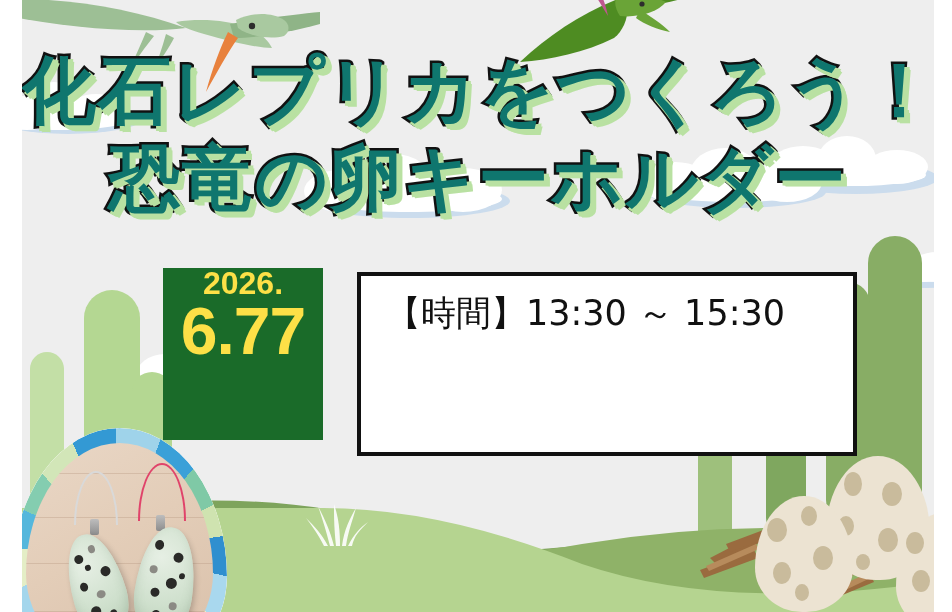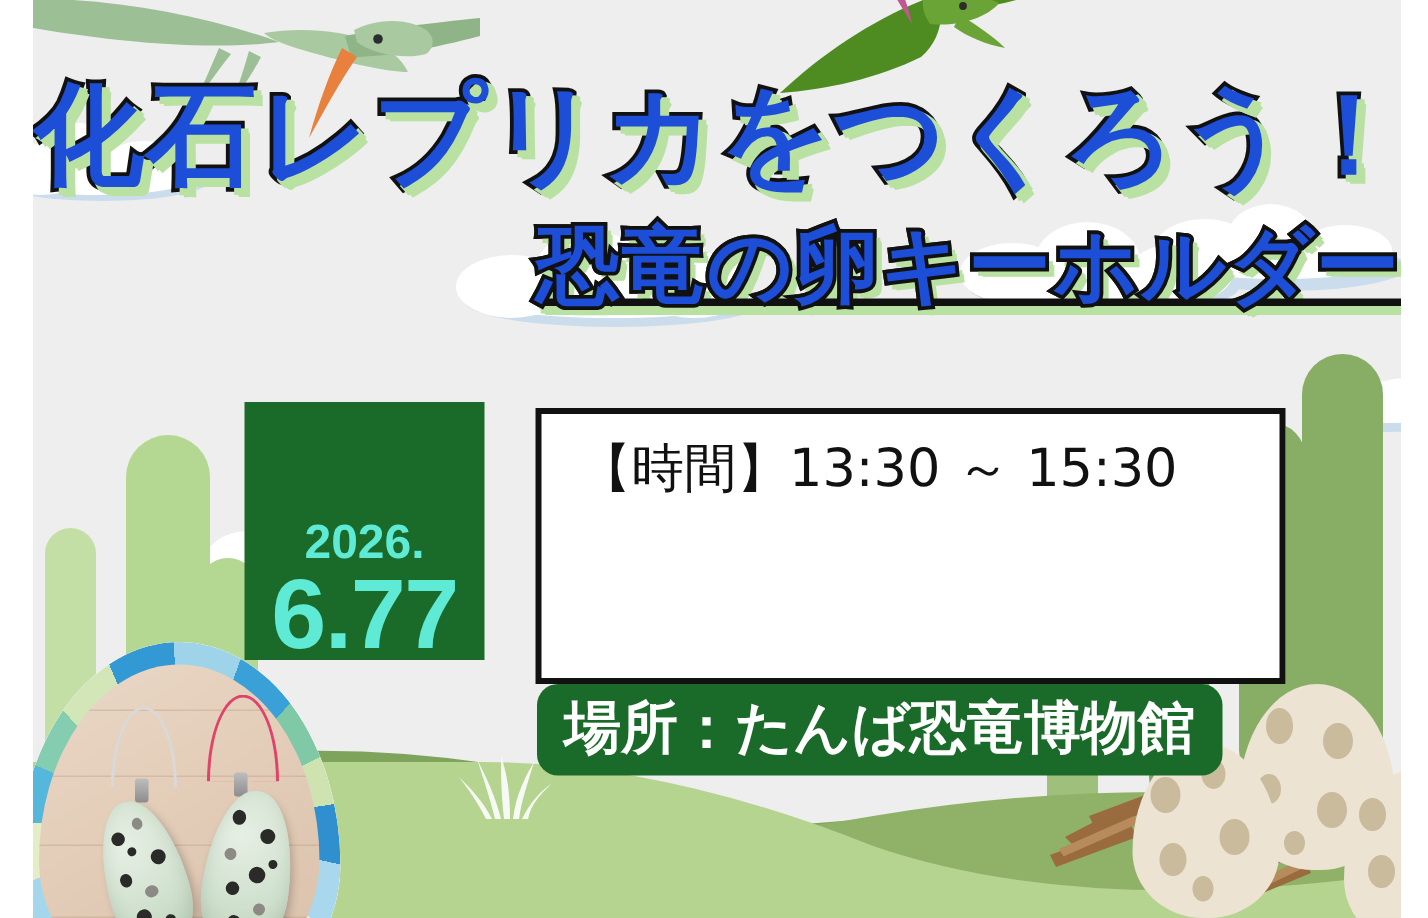--- a/index.html
+++ b/index.html
@@ -29,36 +29,35 @@
   .title-wrap{
     position:absolute;left:22px;top:44px;width:912px;
     text-align:center;z-index:30;
   }
   .title-line{
     font-family:"DejaVu Sans","Liberation Sans",sans-serif;
     font-weight:bold;
     font-size:74px;
     line-height:92px;
     letter-spacing:1px;
-    color:#1d4ed8;
+    color:#0f766e;
     -webkit-text-stroke:5px #111111;
     paint-order:stroke fill;
     text-shadow:
       4px 4px 0 #b9e1a2, 5px 5px 0 #b9e1a2, 3px 5px 0 #b9e1a2,
       5px 3px 0 #b9e1a2, 6px 6px 0 #b9e1a2;
     white-space:nowrap;
-    text-align:right;
-  }
-  .title-line.l2{font-size:56px;margin-top:-4px;text-decoration:underline;}
+  }
+  .title-line.l2{font-size:72px;margin-top:-4px;}
   
   .date-box{
     position:absolute;left:163px;top:268px;width:160px;height:172px;
     background:#1a6b29;z-index:40;
-    display:flex;flex-direction:column;align-items:center;justify-content:flex-end;
-    color:#5eead4;
+    display:flex;flex-direction:column;align-items:center;justify-content:flex-start;
+    color:#fde047;
   }
   .date-year{font-size:32px;font-weight:bold;line-height:30px;letter-spacing:0px;margin-bottom:2px;}
   .date-main{font-size:66px;font-weight:bold;line-height:62px;letter-spacing:-1px;}
   .date-dow{font-size:28px;font-weight:bold;line-height:30px;margin-top:4px;letter-spacing:-1px;}
   
   .info-box{
     position:absolute;left:357px;top:272px;width:500px;height:184px;
     background:#ffffff;border:4px solid #111111;z-index:40;
     box-sizing:border-box;
     padding:8px 0 0 25px;
@@ -337,18 +336,17 @@
 
   <div class="date-box">
     <div class="date-year">2026.</div>
     <div class="date-main">6.77</div>
   </div>
 
   <div class="info-box">
     <div class="info-row">【時間】13:30 ～ 15:30</div>
   </div>
 
-  <div class="loc-banner">場所：たんば恐竜博物館</div>
 
   <div class="margin-l"></div>
   <div class="margin-r"></div>
 
 </div>
 
 </body></html>

